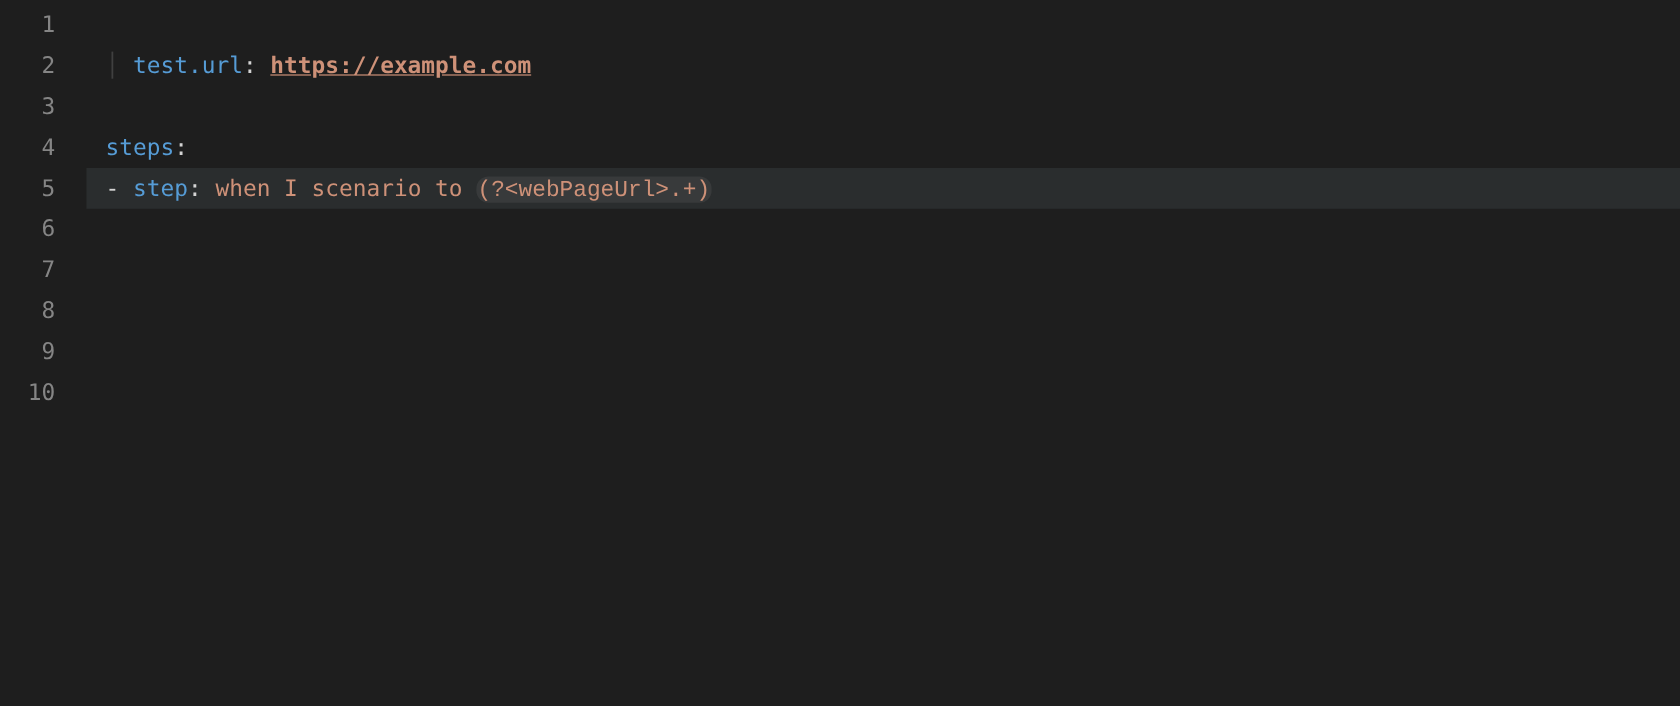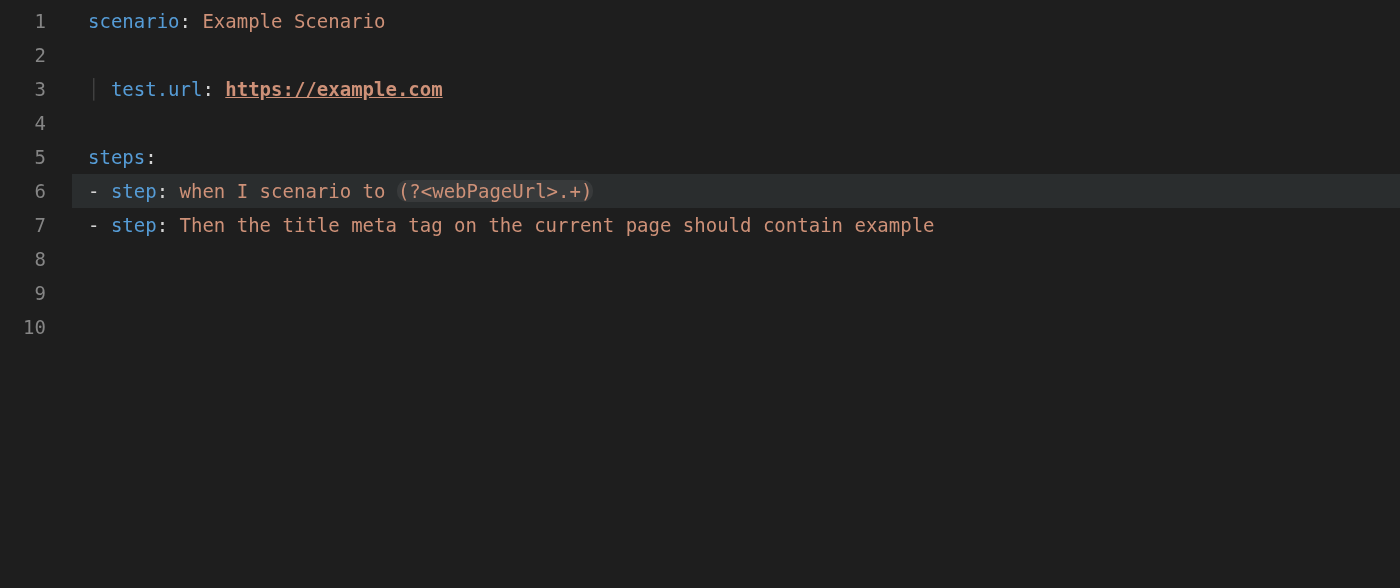--- a/index.html
+++ b/index.html
@@ -47,41 +47,40 @@
   .str { color: #ce9178; }
   .dash { color: #d4d4d4; }
   .underline { text-decoration: underline; text-decoration-color: #ce9178; font-weight: bold; }
   .indent-guide {
     color: #404040;
   }
   .regex-box {
     background: rgba(100,100,100,0.25);
     border-radius: 10px;
     padding: 0 1px;
+    font-family: Liberation Mono, monospace;
   }
 </style>
 </head>
 <body>
 
 <div class="editor">
   <div class="gutter">
     <div class="ln">1</div>
     <div class="ln">2</div>
     <div class="ln">3</div>
     <div class="ln">4</div>
     <div class="ln">5</div>
     <div class="ln">6</div>
     <div class="ln">7</div>
     <div class="ln">8</div>
     <div class="ln">9</div>
     <div class="ln">10</div>
   </div>
   <div class="code">
-    <div class="line"><span class="key">scenario</span><span class="colon">: </span><span class="str">Example Scenario</span></div>
     <div class="line"></div>
     <div class="line"><span class="indent-guide">│ </span><span class="key">test.url</span><span class="colon">: </span><span class="str underline">https://example.com</span></div>
     <div class="line"></div>
     <div class="line"><span class="key">steps</span><span class="colon">:</span></div>
     <div class="line highlighted"><span class="dash">- </span><span class="key">step</span><span class="colon">: </span><span class="str">when I scenario to </span><span class="str regex-box">(?&lt;webPageUrl&gt;.+)</span></div>
-    <div class="line"><span class="dash">- </span><span class="key">step</span><span class="colon">: </span><span class="str">Then the title meta tag on the current page should contain example</span></div>
     <div class="line"></div>
   </div>
 </div>
 
 </body></html>

